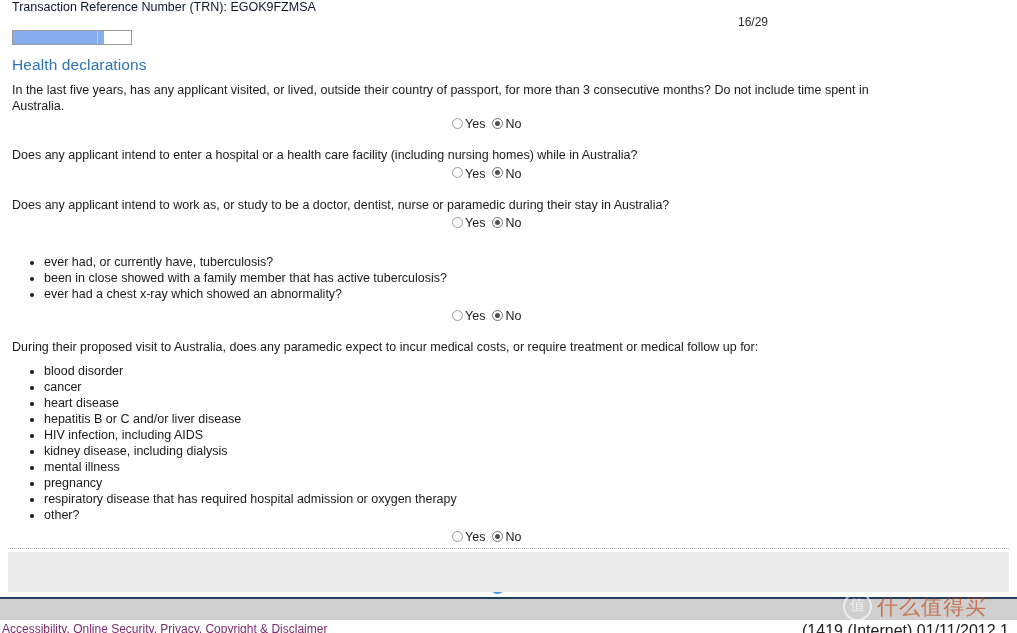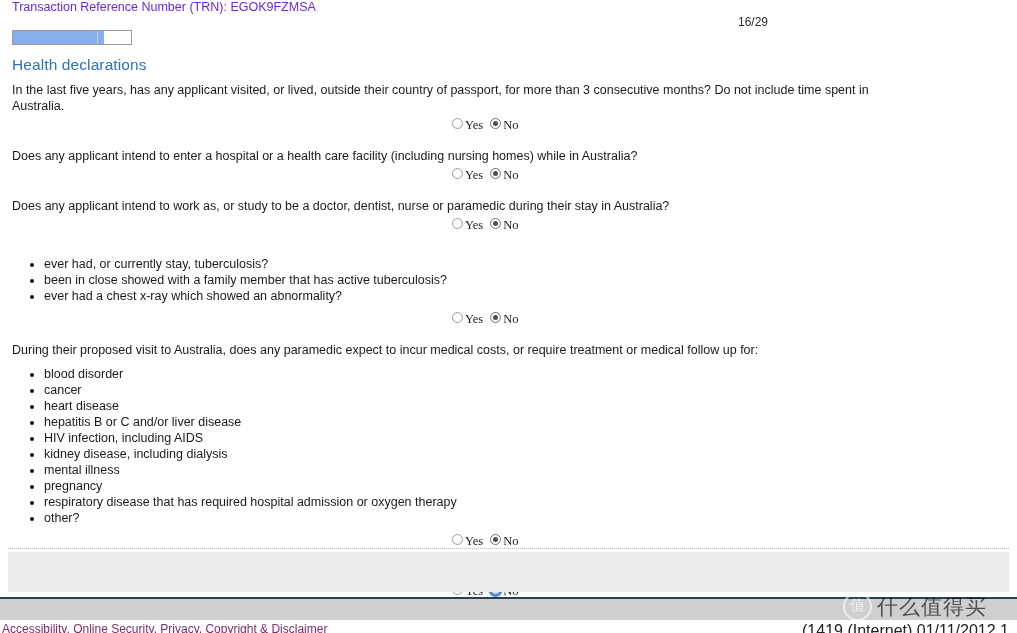--- a/index.html
+++ b/index.html
@@ -16,21 +16,21 @@
     font-size: 12.5px;
     color: #1a1a1a;
   }
 
   
   .trn {
     position: absolute;
     left: 12px;
     top: 0px;
     font-size: 12.5px;
-    color: #6d28d9;
+    color: #0f172a;
     white-space: nowrap;
   }
 
   .page-counter {
     position: absolute;
     left: 738px;
     top: 15px;
     font-size: 12px;
     color: #2b2b2b;
   }
@@ -97,21 +97,20 @@
   }
 
   
   .radio-row {
     margin: 2px 0 0 0;
     padding-left: 452px;
     font-size: 12.5px;
     line-height: 17px;
     color: #1a1a1a;
     white-space: nowrap;
-    font-family: Liberation Serif, serif;
   }
   .radio-group {
     display: inline-block;
   }
   .radio-opt {
     display: inline-block;
     margin-right: 7px;
     vertical-align: middle;
   }
   .radio-opt:last-child { margin-right: 0; }
@@ -215,21 +214,21 @@
     height: 25px;
     border-radius: 50%;
     border: 2px solid #ffffff;
     color: #ffffff;
     font-size: 15px;
     line-height: 22px;
     text-align: center;
     font-family: "DejaVu Sans", sans-serif;
   }
   .wm-text {
-    color: #000000;
+    color: #c2410c;
     font-size: 21px;
     font-family: "DejaVu Sans", sans-serif;
     letter-spacing: 1px;
   }
 </style>
 </head>
 <body>
 
 <div class="trn">
   <span>Transaction Reference Number (TRN):</span>
@@ -249,21 +248,21 @@
       <p class="q">In the last five years, has any applicant visited, or lived, outside their country of passport, for more than 3 consecutive months? Do not include time spent in Australia.</p>
       <div class="radio-row"><span class="radio-group"><span class="radio-opt"><span class="radio-dot"></span><span class="radio-label">Yes</span></span><span class="radio-opt"><span class="radio-dot checked"></span><span class="radio-label">No</span></span></span></div>
       <div class="q-gap"></div>
       <p class="q">Does any applicant intend to enter a hospital or a health care facility (including nursing homes) while in Australia?</p>
       <div class="radio-row"><span class="radio-group"><span class="radio-opt"><span class="radio-dot"></span><span class="radio-label">Yes</span></span><span class="radio-opt"><span class="radio-dot checked"></span><span class="radio-label">No</span></span></span></div>
       <div class="q-gap"></div>
       <p class="q">Does any applicant intend to work as, or study to be a doctor, dentist, nurse or paramedic during their stay in Australia?</p>
       <div class="radio-row"><span class="radio-group"><span class="radio-opt"><span class="radio-dot"></span><span class="radio-label">Yes</span></span><span class="radio-opt"><span class="radio-dot checked"></span><span class="radio-label">No</span></span></span></div>
       <div class="q-gap"></div>
       <ul class="bullets">
-        <li>ever had, or currently stay, tuberculosis?</li>
+        <li>ever had, or currently have, tuberculosis?</li>
         <li>been in close showed with a family member that has active tuberculosis?</li>
         <li>ever had a chest x-ray which showed an abnormality?</li>
       </ul>
       <div class="radio-row"><span class="radio-group"><span class="radio-opt"><span class="radio-dot"></span><span class="radio-label">Yes</span></span><span class="radio-opt"><span class="radio-dot checked"></span><span class="radio-label">No</span></span></span></div>
       <div class="q-gap"></div>
       <p class="q">During their proposed visit to Australia, does any paramedic expect to incur medical costs, or require treatment or medical follow up for:</p>
       <ul class="bullets">
         <li>blood disorder</li>
         <li>cancer</li>
         <li>heart disease</li>

